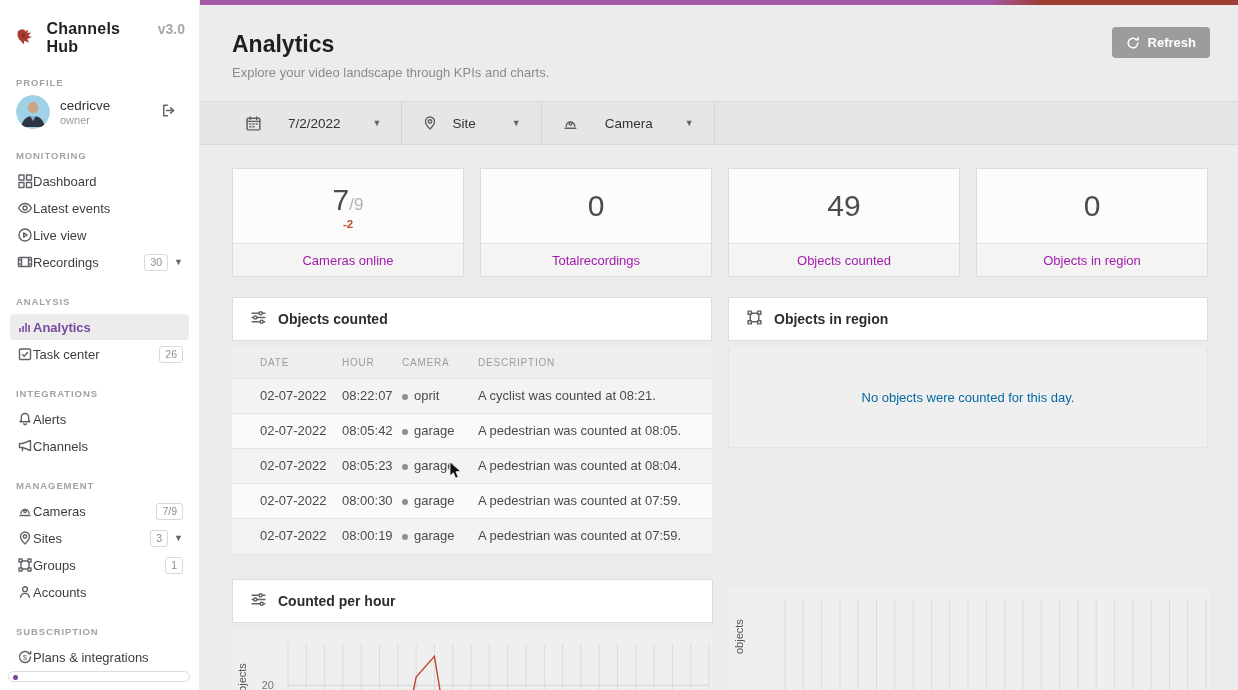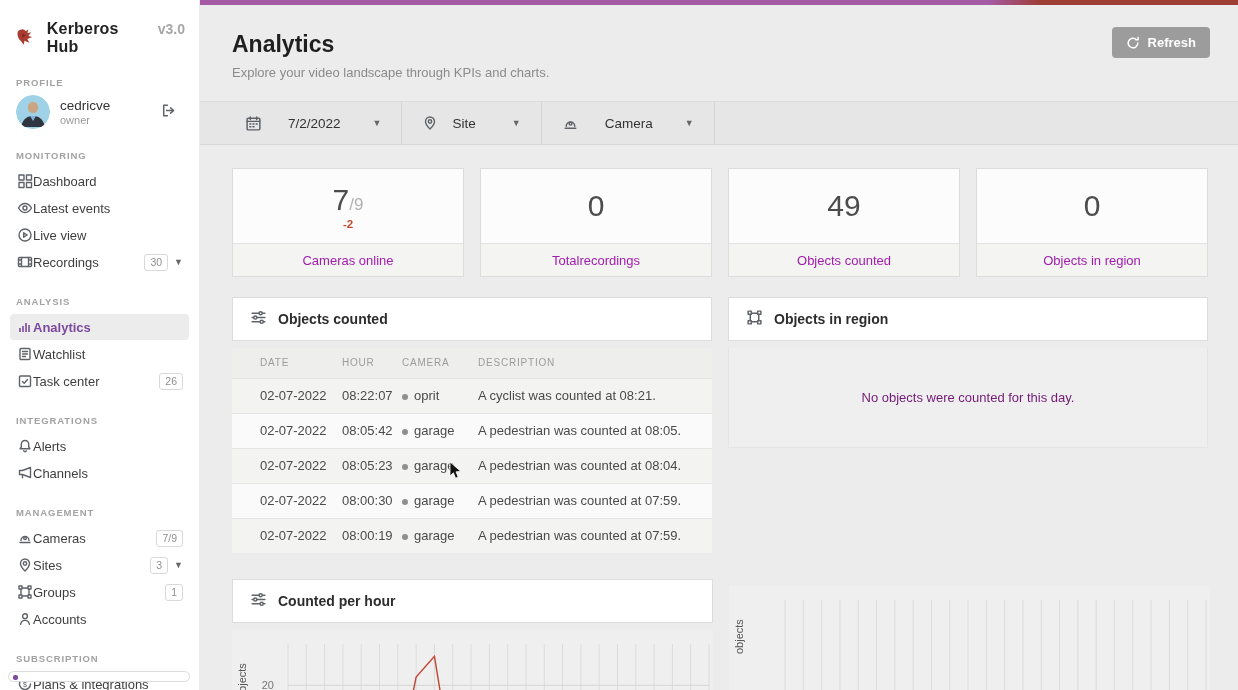--- a/index.html
+++ b/index.html
@@ -80,21 +80,21 @@
   .obj-table th:first-child, .obj-table td:first-child { padding-left:28px; }
   .col-date { width:104px; } .col-hour { width:60px; } .col-cam { width:76px; }
   .obj-table tbody tr:nth-child(odd)  td { background:#f3f3f2; }
   .obj-table tbody tr:nth-child(even) td { background:#fafafa; }
   .cam-cell { color:#8f8f8f; font-size:12px; }
   .cam-dot { display:inline-block; width:6px; height:6px; border-radius:50%;
     background:#8f8f8f; margin-right:6px; vertical-align:middle; }
   .desc-cell { color:#333; }
 
   .region-body { margin-top:7px; background:#f0efef; height:100px;
-    display:flex; align-items:center; justify-content:center; font-size:13px; color:#701a75;
+    display:flex; align-items:center; justify-content:center; font-size:13px; color:#0369a1;
     border:1px solid #e4e4e4; border-top:none; }
 
   
   .chart-row { margin-top:26px; }
   .chart-body { margin-top:7px; background:#f0efef; height:220px; }
   .chart-body svg { display:block; }
   .vgrid { stroke:#dcdcdc; stroke-width:1; }
   .hgrid { stroke:#d5d5d5; stroke-width:1; }
   .tick { font-size:11px; fill:#777; font-family:"Liberation Sans", sans-serif; }
   .ylabel { font-size:11px; fill:#555; font-family:"Liberation Sans", sans-serif; }
@@ -108,21 +108,21 @@
 <body>
 
 <div class="app">
 
   <aside class="sidebar">
     <div class="logo-row">
       <svg width="24" height="22" viewBox="0 0 24 22">
           <path d="M2 4 C5 1 9 1 10 4 L13 2 L12 6 L16 5 L13 9 L17 10 L12 12 L14 16 L9 14 L8 18 L5 14 C2 12 1 7 2 4 Z" fill="#a93b30"></path>
           <path d="M6 6 L10 8 L7 11 Z" fill="#7e2a22"></path>
         </svg>
-      <span class="app-name">Kerberos Hub</span>
+      <span class="app-name">Channels Hub</span>
       <span class="app-ver">v3.0</span>
     </div>
 
     <div class="section-label">PROFILE</div>
     <div class="profile-row">
       <span class="avatar">
         <svg width="34" height="34" viewBox="0 0 34 34">
             <circle cx="17" cy="17" r="17" fill="#9fd2e6"></circle>
             <ellipse cx="17" cy="12.5" rx="5.2" ry="5.8" fill="#caa584"></ellipse>
             <path d="M5 32 C7 23 12 21 17 21 C22 21 27 23 29 32 Z" fill="#2e3440"></path>
@@ -192,29 +192,20 @@
           <svg width="16" height="16" viewBox="0 0 16 16">
             <g stroke="#7b4a9e" stroke-width="1.6">
               <line x1="3" y1="13" x2="3" y2="9"></line>
               <line x1="6" y1="13" x2="6" y2="7"></line>
               <line x1="9" y1="13" x2="9" y2="4"></line>
               <line x1="12" y1="13" x2="12" y2="6"></line>
             </g>
           </svg>
         </span>
       <span>Analytics</span>
-    </div>
-    <div class="nav-item">
-      <span class="nicon">
-          <svg class="ic" width="16" height="16" viewBox="0 0 16 16">
-            <rect x="3" y="2.5" width="10" height="11" rx="1"></rect>
-            <path d="M5.5 5.5h5 M5.5 8h5 M5.5 10.5h3"></path>
-          </svg>
-        </span>
-      <span>Watchlist</span>
     </div>
     <div class="nav-item">
       <span class="nicon">
           <svg class="ic" width="16" height="16" viewBox="0 0 16 16">
             <rect x="2.5" y="3" width="11" height="10.5" rx="1"></rect>
             <path d="M5.5 8.6 L7.2 10.3 L10.5 6.5"></path>
           </svg>
         </span>
       <span>Task center</span>
       <span class="nav-spacer"></span>

